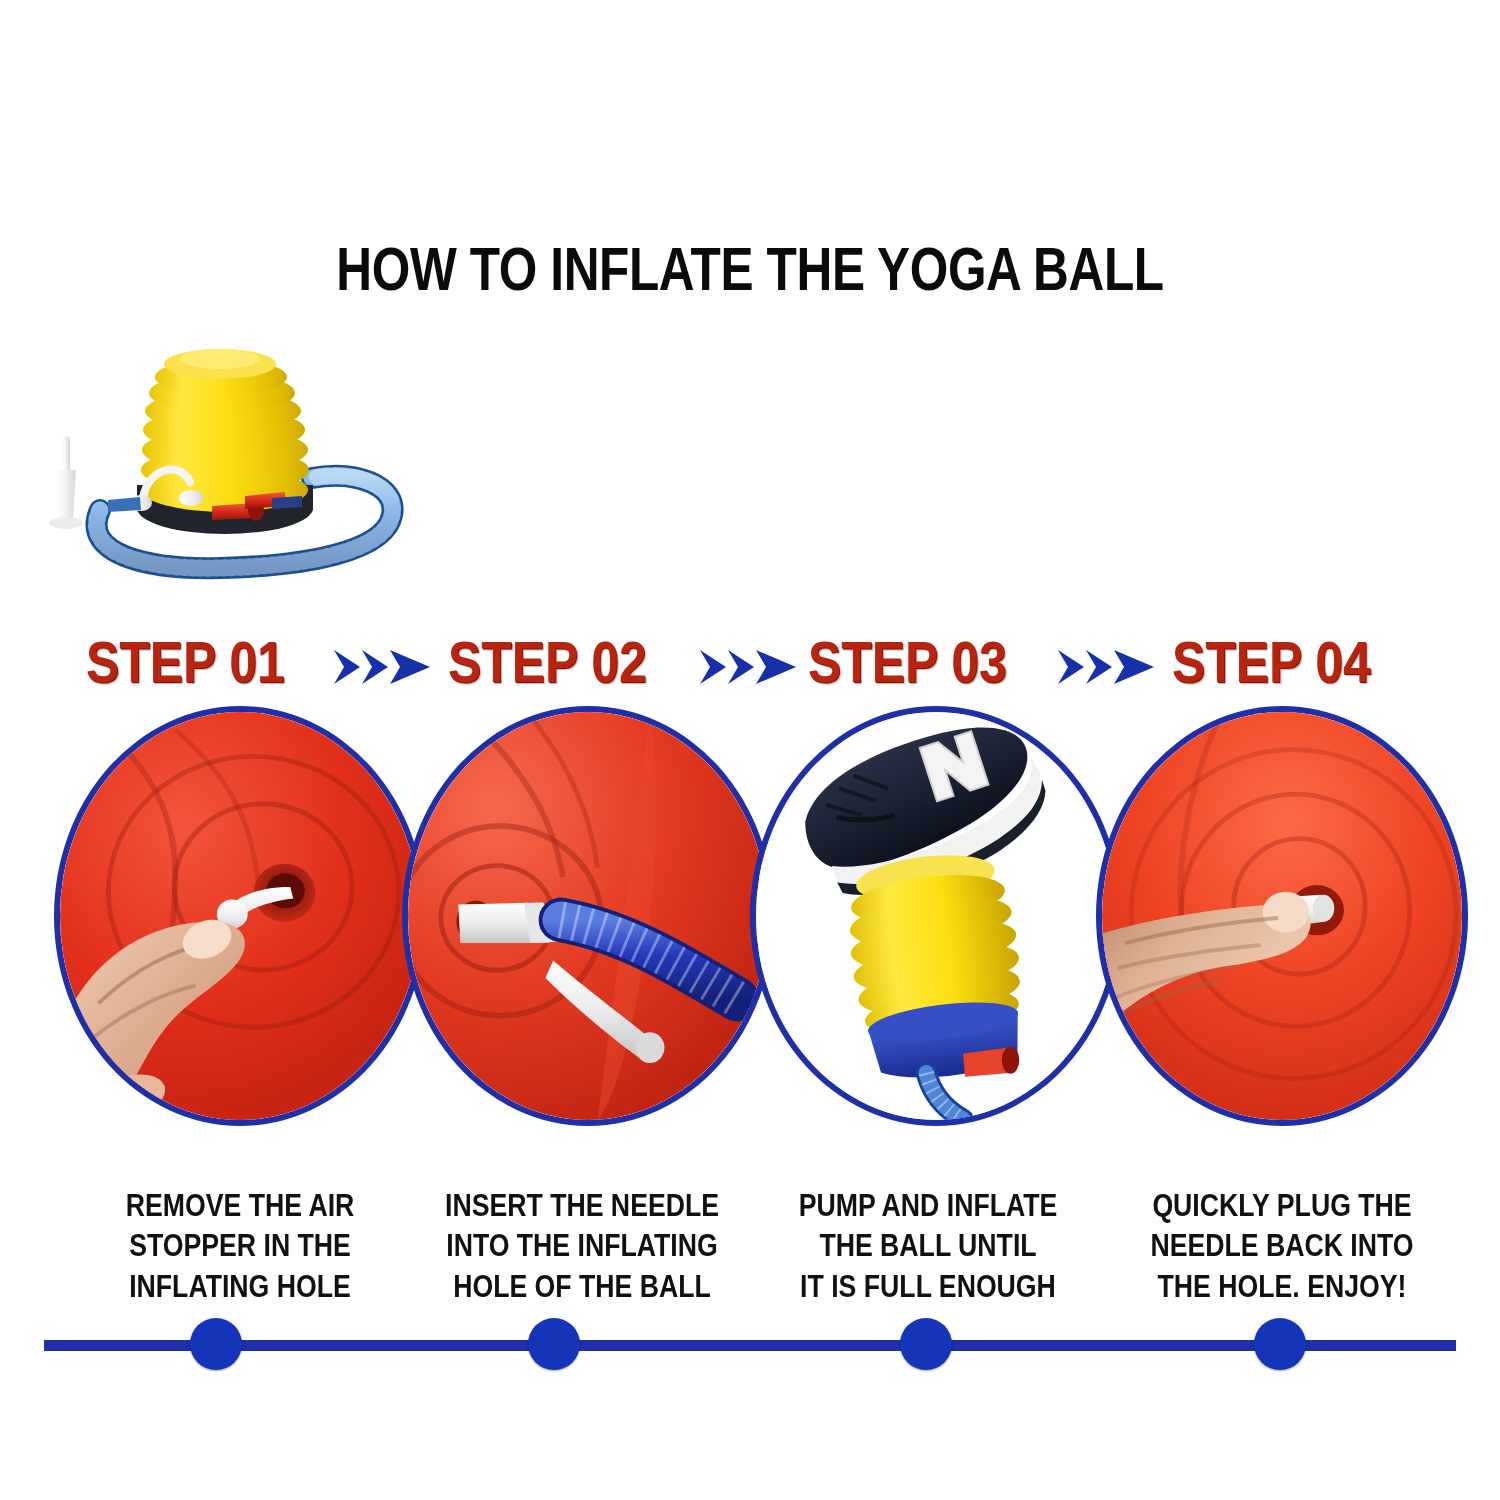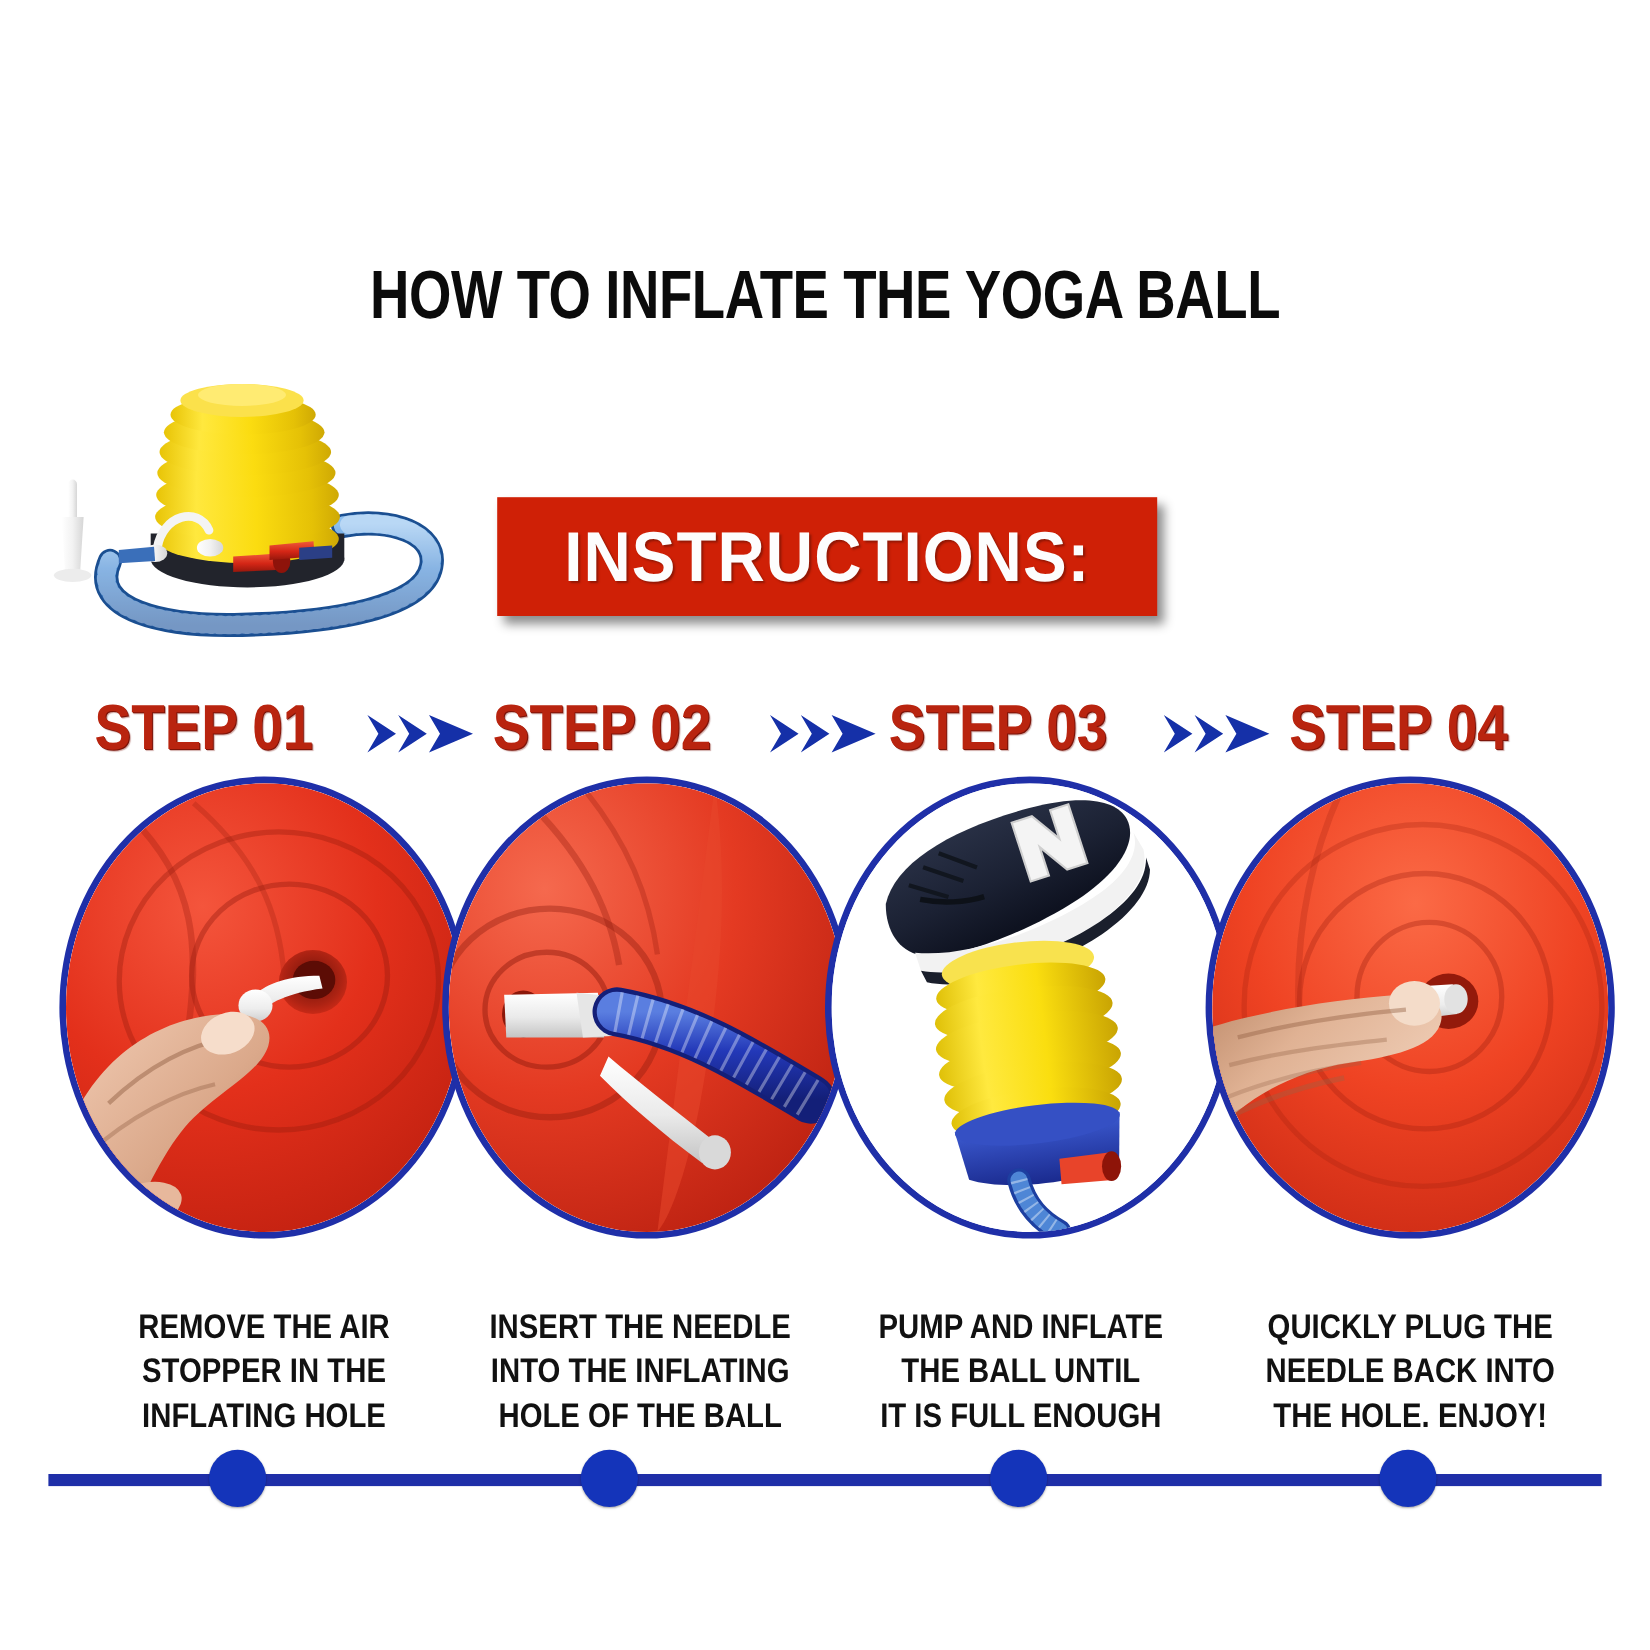--- a/index.html
+++ b/index.html
@@ -166,23 +166,20 @@
       <path d="M68 180 L100 177 L101 190 L68 192 Z" fill="#3a6fba"></path>
 
       <g>
         <rect x="22" y="116" width="8" height="86" rx="4" fill="url(#whg)"></rect>
         <path d="M16 150 L36 150 L33 198 L19 198 Z" fill="url(#whg)"></path>
         <ellipse cx="26" cy="203" rx="17" ry="6" fill="#ececec"></ellipse>
       </g>
     </svg>
   </div>
 
-  <div class="banner">
-    <div class="banner-text">INSTRUCTIONS:</div>
-  </div>
 
   <div class="steprow">
     <div class="step-label" style="left:86px;">STEP 01</div>
     <div class="step-arrow" style="left:332px;">
       <svg width="104" height="50" viewBox="0 0 104 50" xmlns="http://www.w3.org/2000/svg">
         <g fill="#1530a8">
           <path d="M2 8 L28 25 L2 42 L12 25 Z"></path>
           <path d="M30 8 L56 25 L30 42 L40 25 Z"></path>
           <path d="M58 8 L98 25 L58 42 L68 25 Z"></path>
         </g>

